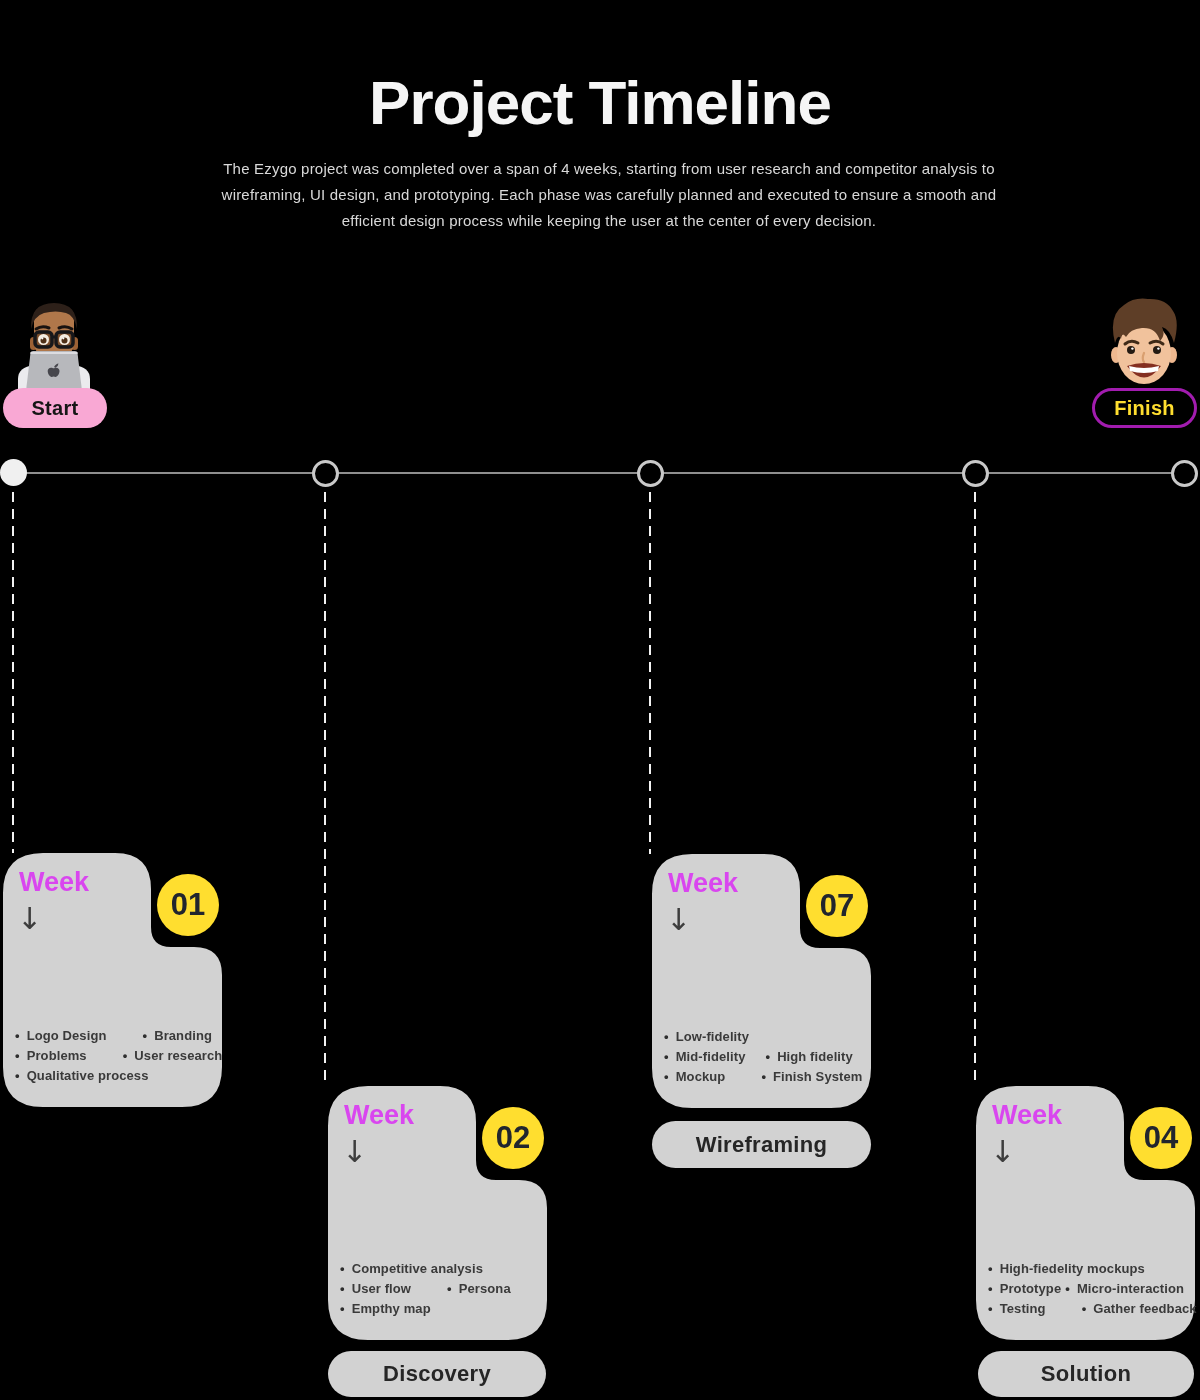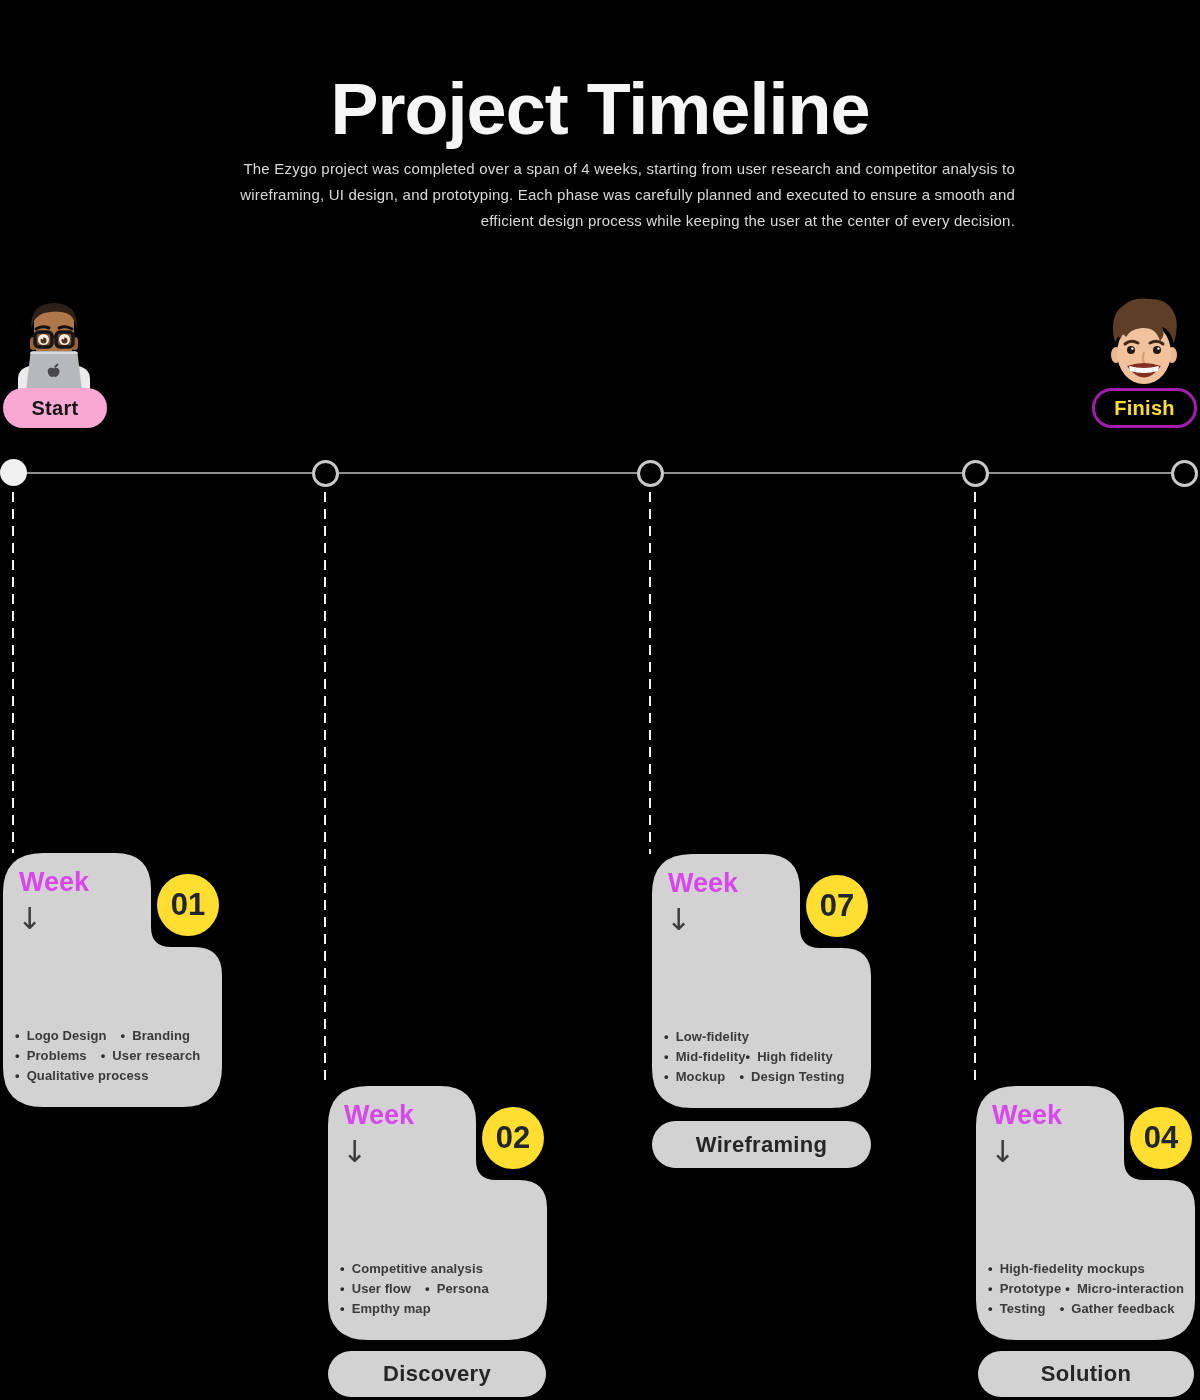--- a/index.html
+++ b/index.html
@@ -3,24 +3,24 @@
 <meta charset="utf-8">
 <style>
   html,body{margin:0;padding:0;background:#000;}
   .canvas{
     position:relative;width:1200px;height:1400px;background:#000000;
     font-family:"Liberation Sans",sans-serif;overflow:hidden;
   }
   
   .title{
     position:absolute;top:0;left:0;width:1200px;text-align:center;
-    color:#f5f5f5;font-size:72px;font-weight:700;line-height:122px;letter-spacing:-1px;
+    color:#f5f5f5;font-size:62px;font-weight:700;line-height:122px;letter-spacing:-1px;
   }
   .subtitle{
-    position:absolute;top:141px;left:185px;width:830px;text-align:right;
+    position:absolute;top:141px;left:194px;width:830px;text-align:center;
     color:#d9d9d9;font-size:15px;line-height:26px;font-weight:500;letter-spacing:0.2px;
   }
   
   .memoji{position:absolute;}
   .pill{
     position:absolute;height:40px;border-radius:20px;box-sizing:border-box;
     display:flex;align-items:center;justify-content:center;
     font-size:20px;font-weight:700;letter-spacing:0.3px;
   }
   .pill-start{left:3px;top:388px;width:104px;background:#f9a8d4;color:#161616;}
@@ -41,21 +41,21 @@
     position:absolute;left:154px;top:21px;width:62px;height:62px;border-radius:50%;
     background:#FFDE2F;color:#21252e;font-size:31px;font-weight:700;
     display:flex;align-items:center;justify-content:center;
   }
   .week-title{position:absolute;left:16px;top:14px;font-size:27px;font-weight:700;color:#d946ef;}
   .down-arrow{
     position:absolute;left:14px;top:48px;font-size:30px;font-weight:400;color:#3d3d3d;
     font-family:"DejaVu Sans",sans-serif;
   }
   .bullets{position:absolute;left:12px;top:176px;right:4px;display:flex;flex-direction:column;row-gap:6px;}
-  .brow{display:flex;column-gap:14px;line-height:14px;}
+  .brow{display:flex;column-gap:36px;line-height:14px;}
   .bullet{font-size:13px;font-weight:700;color:#3a3a3a;letter-spacing:0.1px;white-space:nowrap;}
   .bullet::before{content:"•";margin-right:7px;color:#2f2f2f;}
   .label-bar{
     position:absolute;background:#d2d2d2;border-radius:24px;
     display:flex;align-items:center;justify-content:center;
     color:#262626;font-size:22px;font-weight:700;letter-spacing:0.3px;
   }
 </style>
 </head>
 <body>
@@ -170,27 +170,27 @@
     <svg class="card-bg" width="219" height="254" viewBox="0 0 219 254">
       <path d="M40 0 L112 0 Q148 0 148 36 L148 74 Q148 94 168 94 L191 94 Q219 94 219 122 L219 214 Q219 254 179 254 L40 254 Q0 254 0 214 L0 40 Q0 0 40 0 Z" fill="#d2d2d2"></path>
     </svg>
     <div class="badge">07</div>
     <div class="week-title">Week</div>
     <div class="down-arrow">↓</div>
     <div class="bullets">
       <div class="brow">
         <span class="bullet">Low-fidelity</span>
       </div>
-      <div class="brow" style="column-gap:0">
+      <div class="brow" style="column-gap:20px">
         <span class="bullet">Mid-fidelity</span>
         <span class="bullet">High fidelity</span>
       </div>
       <div class="brow">
         <span class="bullet">Mockup</span>
-        <span class="bullet">Design Testing</span>
+        <span class="bullet">Finish System</span>
       </div>
     </div>
   </div>
   <div class="label-bar" style="left:652px;top:1121px;width:219px;height:47px">Wireframing</div>
 
   <div class="card" style="left:976px;top:1086px">
     <svg class="card-bg" width="219" height="254" viewBox="0 0 219 254">
       <path d="M40 0 L112 0 Q148 0 148 36 L148 74 Q148 94 168 94 L191 94 Q219 94 219 122 L219 214 Q219 254 179 254 L40 254 Q0 254 0 214 L0 40 Q0 0 40 0 Z" fill="#d2d2d2"></path>
     </svg>
     <div class="badge">04</div>

